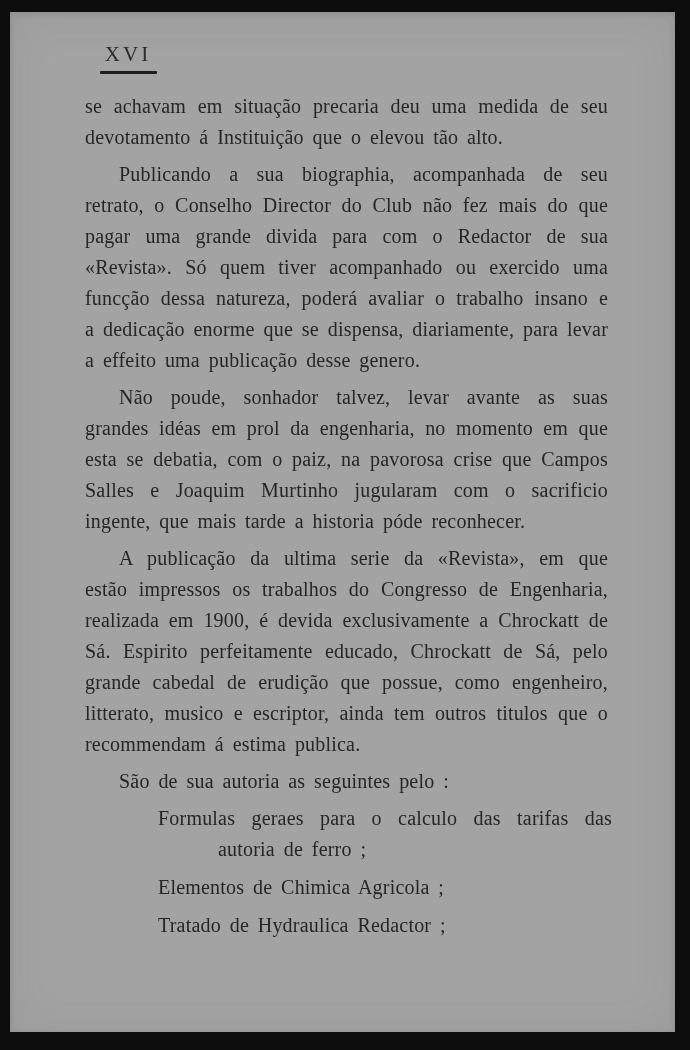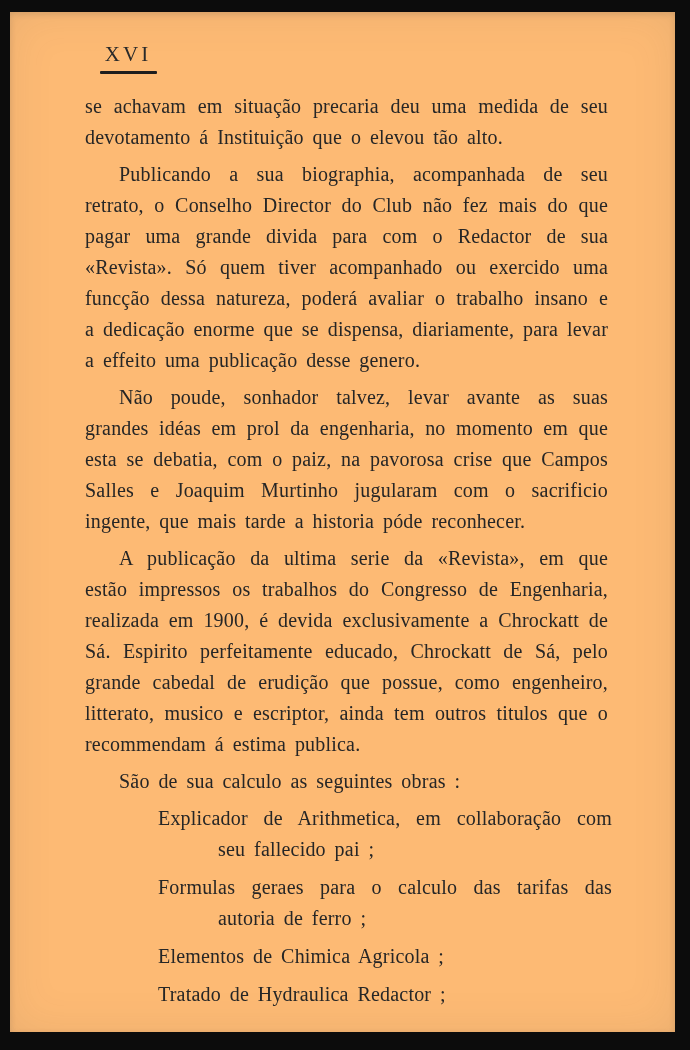--- a/index.html
+++ b/index.html
@@ -14,21 +14,21 @@
     background: #0c0c0c;
     overflow: hidden;
     font-family: "Liberation Serif", "DejaVu Serif", serif;
   }
   .page {
     position: absolute;
     left: 10px;
     top: 12px;
     width: 665px;
     height: 1020px;
-    background: #fdba74;
+    background: #a3a3a3;
     box-sizing: border-box;
     padding: 30px 48px 0 75px;
     box-shadow: inset 0 0 45px rgba(80,80,80,0.10), inset 0 2px 6px rgba(60,60,60,0.18);
     color: #262626;
   }
   .header {
     margin-left: 8px;
     width: 70px;
     text-align: center;
   }
@@ -76,24 +76,23 @@
     <div class="header">
       <div class="page-num">XVI</div>
       <div class="rule"></div>
     </div>
 
     <div class="body">
       <p>se achavam em situação precaria deu uma medida de seu devotamento á Instituição que o elevou tão alto.</p>
       <p class="indent">Publicando a sua biographia, acompanhada de seu retrato, o Conselho Director do Club não fez mais do que pagar uma grande divida para com o Redactor de sua «Revista». Só quem tiver acompanhado ou exercido uma funcção dessa natureza, poderá avaliar o trabalho insano e a dedicação enorme que se dispensa, diariamente, para levar a effeito uma publicação desse genero.</p>
       <p class="indent">Não poude, sonhador talvez, levar avante as suas grandes idéas em prol da engenharia, no momento em que esta se debatia, com o paiz, na pavorosa crise que Campos Salles e Joaquim Murtinho jugularam com o sacrificio ingente, que mais tarde a historia póde reconhecer.</p>
       <p class="indent">A publicação da ultima serie da «Revista», em que estão impressos os trabalhos do Congresso de Engenharia, realizada em 1900, é devida exclusivamente a Chrockatt de Sá. Espirito perfeitamente educado, Chrockatt de Sá, pelo grande cabedal de erudição que possue, como engenheiro, litterato, musico e escriptor, ainda tem outros titulos que o recommendam á estima publica.</p>
-      <p class="indent">São de sua calculo as seguintes obras :</p>
+      <p class="indent">São de sua autoria as seguintes pelo :</p>
 
       <div class="works">
-        <p class="work">Explicador de Arithmetica, em collaboração com seu fallecido pai ;</p>
         <p class="work">Formulas geraes para o calculo das tarifas das autoria de ferro ;</p>
         <p class="work">Elementos de Chimica Agricola ;</p>
         <p class="work">Tratado de Hydraulica Redactor ;</p>
       </div>
     </div>
 
   </div>
 </div>
 
 </body></html>

